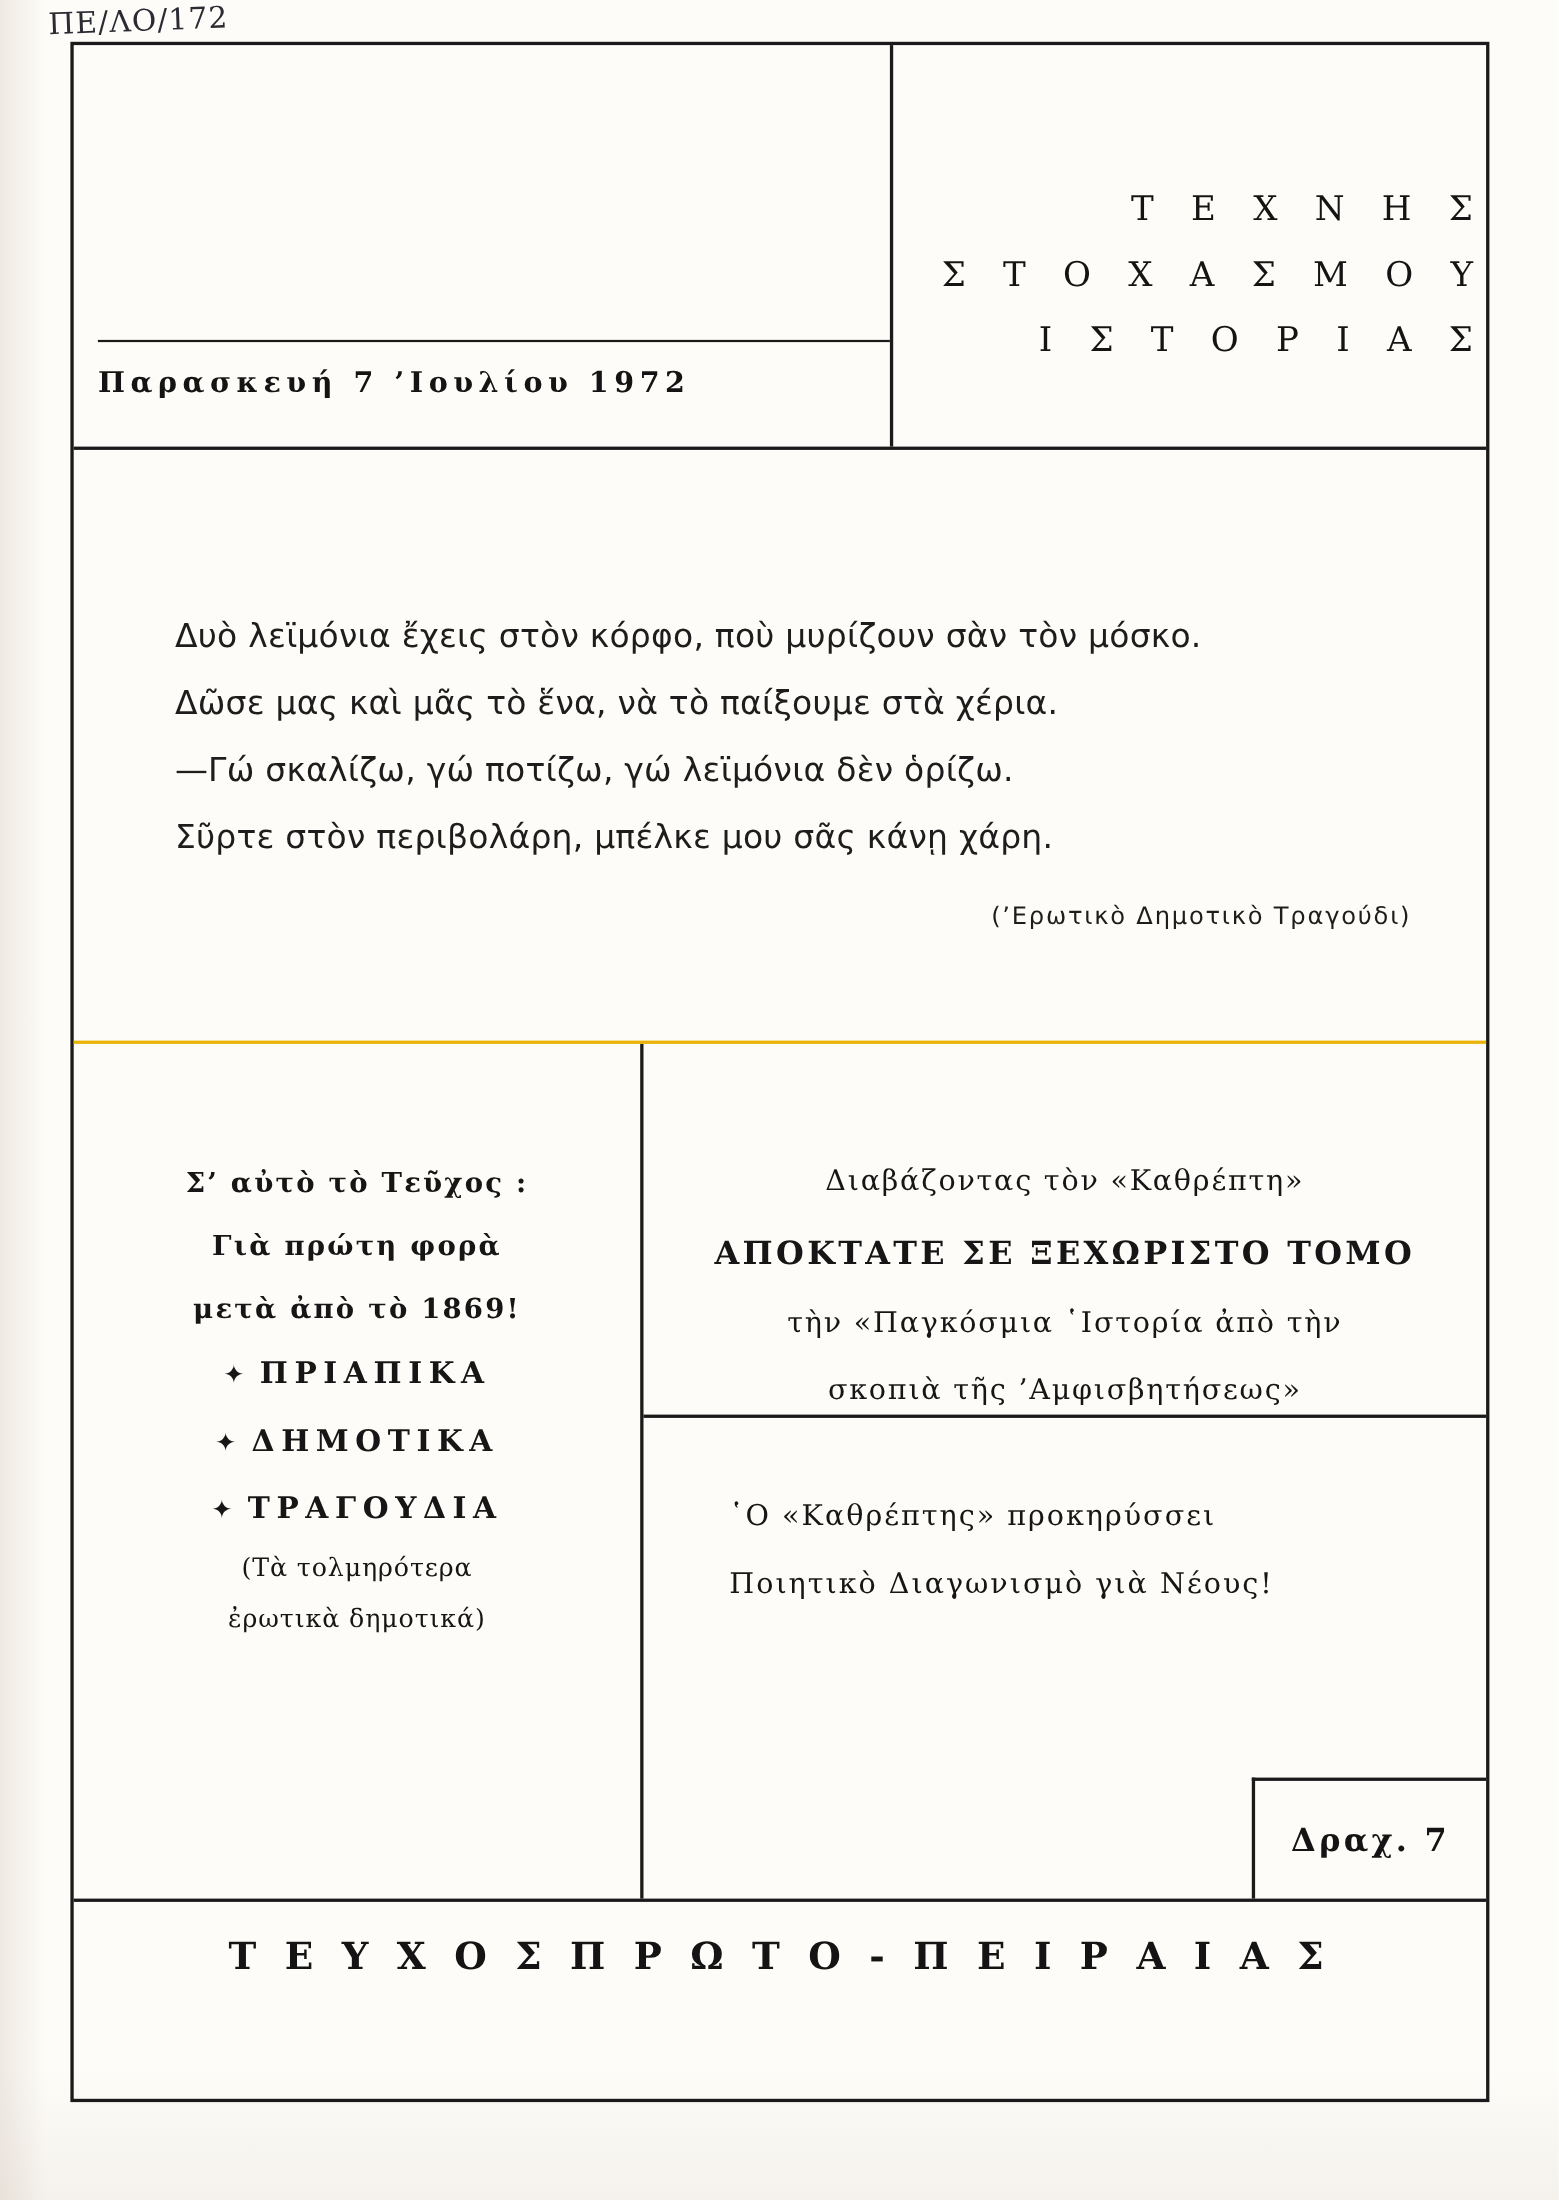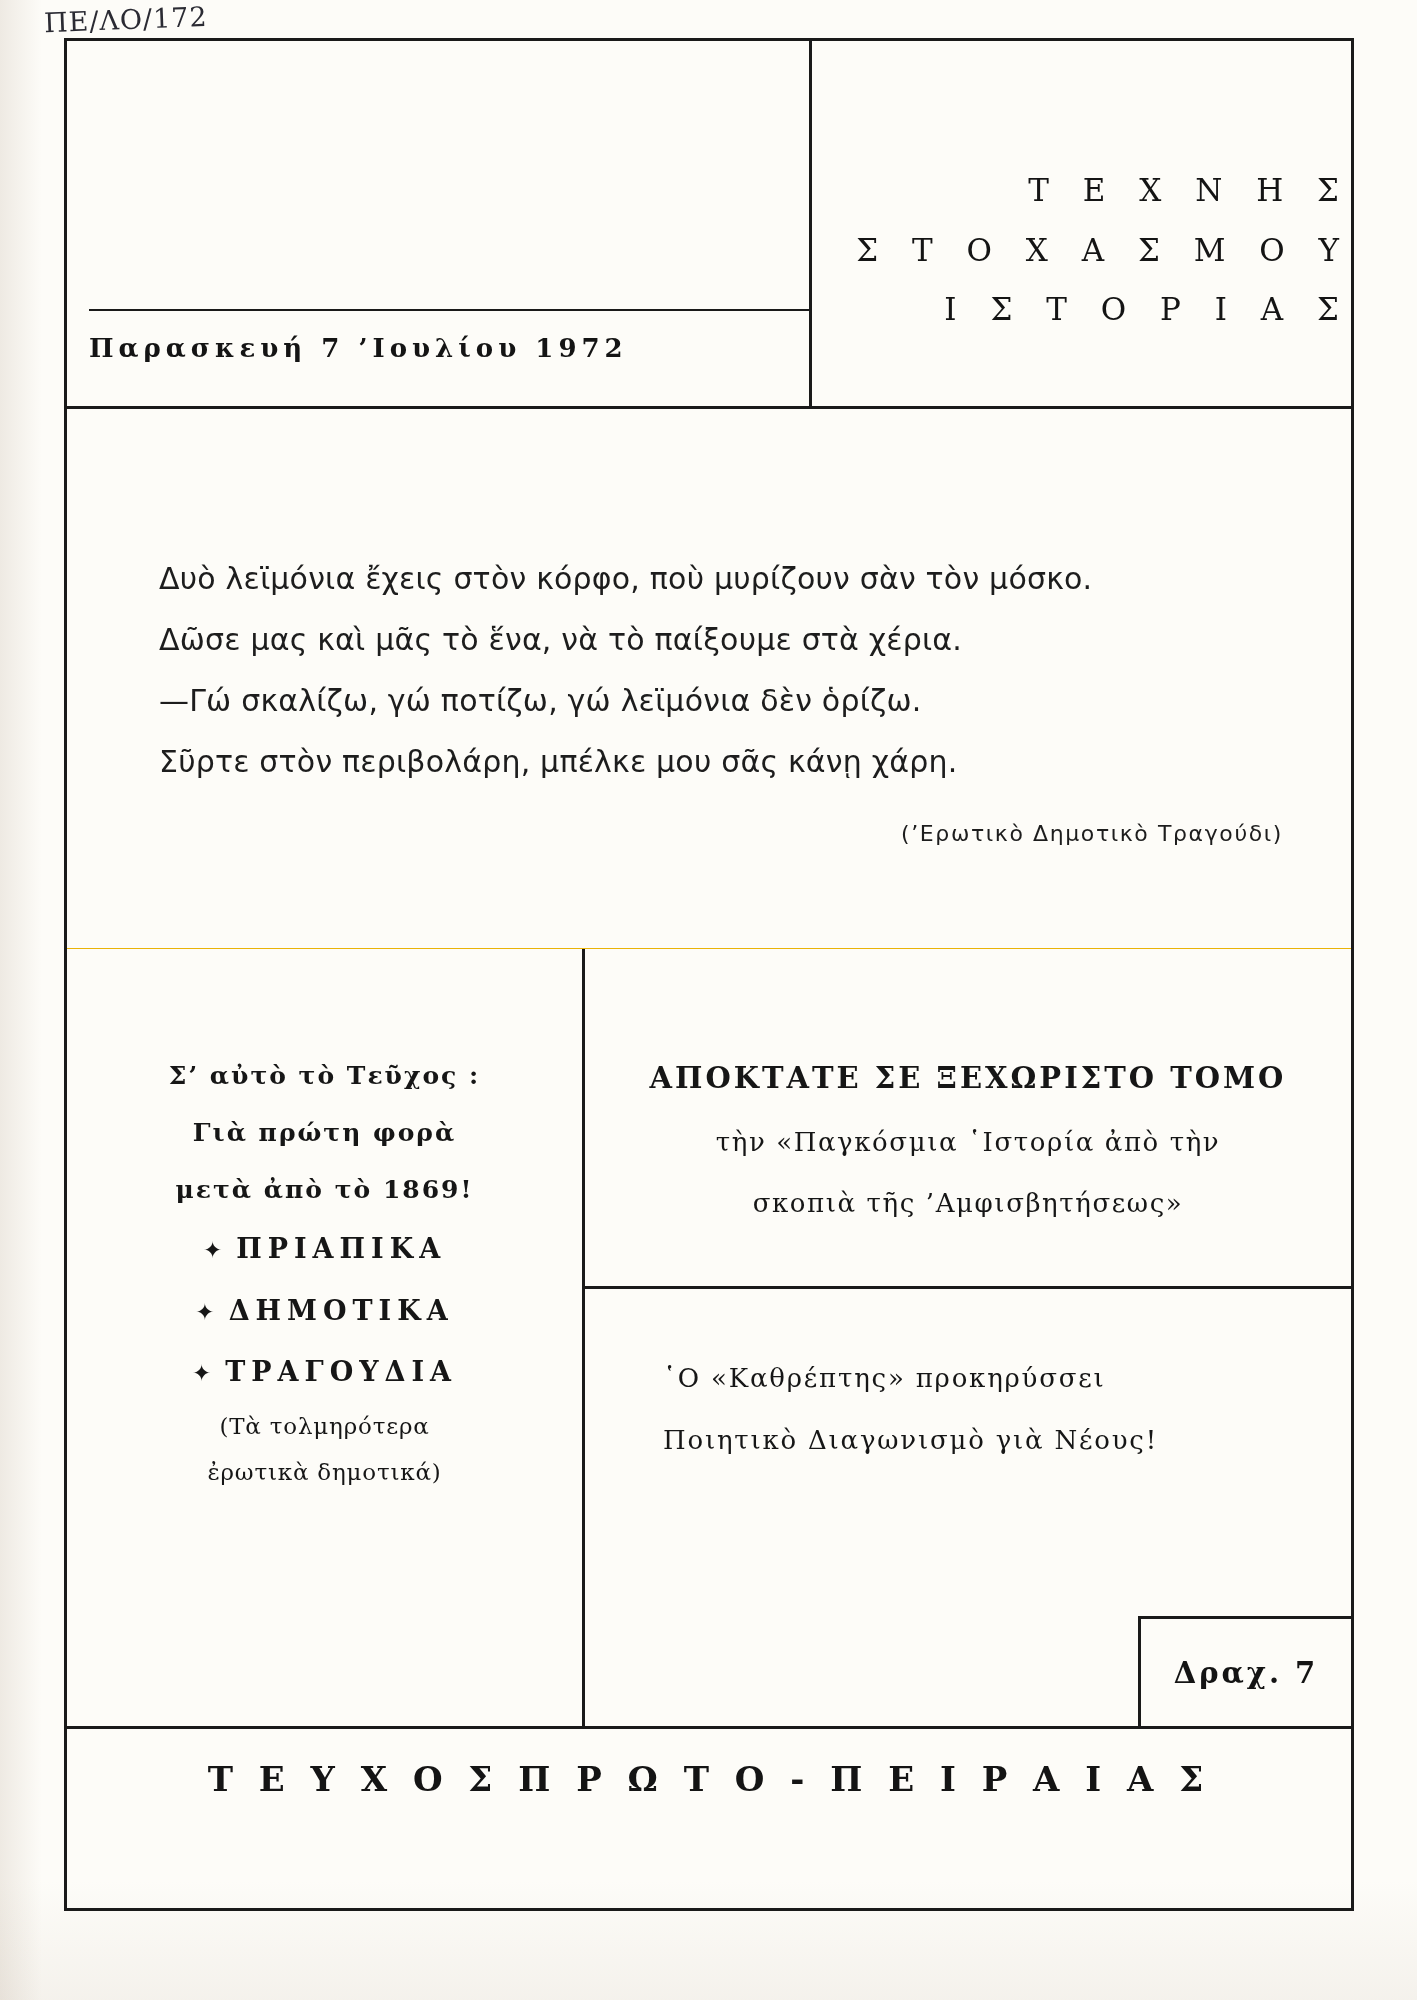--- a/index.html
+++ b/index.html
@@ -113,21 +113,21 @@
     line-height: 1.92;
     color: #141414;
     padding-left: 10px;
     white-space: nowrap;
   }
 
   
   .poem {
     position: relative;
     height: 540px;
-    border-bottom: 1px solid #eab308;
+    border-bottom: 3px solid #eab308;
     box-sizing: border-box;
     padding: 140px 60px 0 92px;
   }
   .poem-line {
     font-family: "DejaVu Sans", sans-serif;
     font-size: 30px;
     line-height: 2.03;
     color: #1d1d1d;
     letter-spacing: 0.2px;
     white-space: nowrap;
@@ -302,20 +302,21 @@
       <div class="bullet-item">
         <span class="arrow">✦</span><span>ΤΡΑΓΟΥΔΙΑ</span>
       </div>
 
       <div class="contents-note">(Τὰ τολμηρότερα</div>
       <div class="contents-note">ἐρωτικὰ δημοτικά)</div>
     </div>
 
     <div class="col-right">
       <div class="promo-a">
+        <div class="pl">Διαβάζοντας τὸν  «Καθρέπτη»</div>
         <div class="pl strong">ΑΠΟΚΤΑΤΕ  ΣΕ  ΞΕΧΩΡΙΣΤΟ  ΤΟΜΟ</div>
         <div class="pl">τὴν «Παγκόσμια ῾Ιστορία ἀπὸ τὴν</div>
         <div class="pl">σκοπιὰ τῆς ’Αμφισβητήσεως»</div>
       </div>
       <div class="promo-b">
         <div class="pl">῾Ο «Καθρέπτης» προκηρύσσει</div>
         <div class="pl">Ποιητικὸ  Διαγωνισμὸ  γιὰ  Νέους!</div>
         <div class="price-box">Δραχ. 7</div>
       </div>
     </div>

